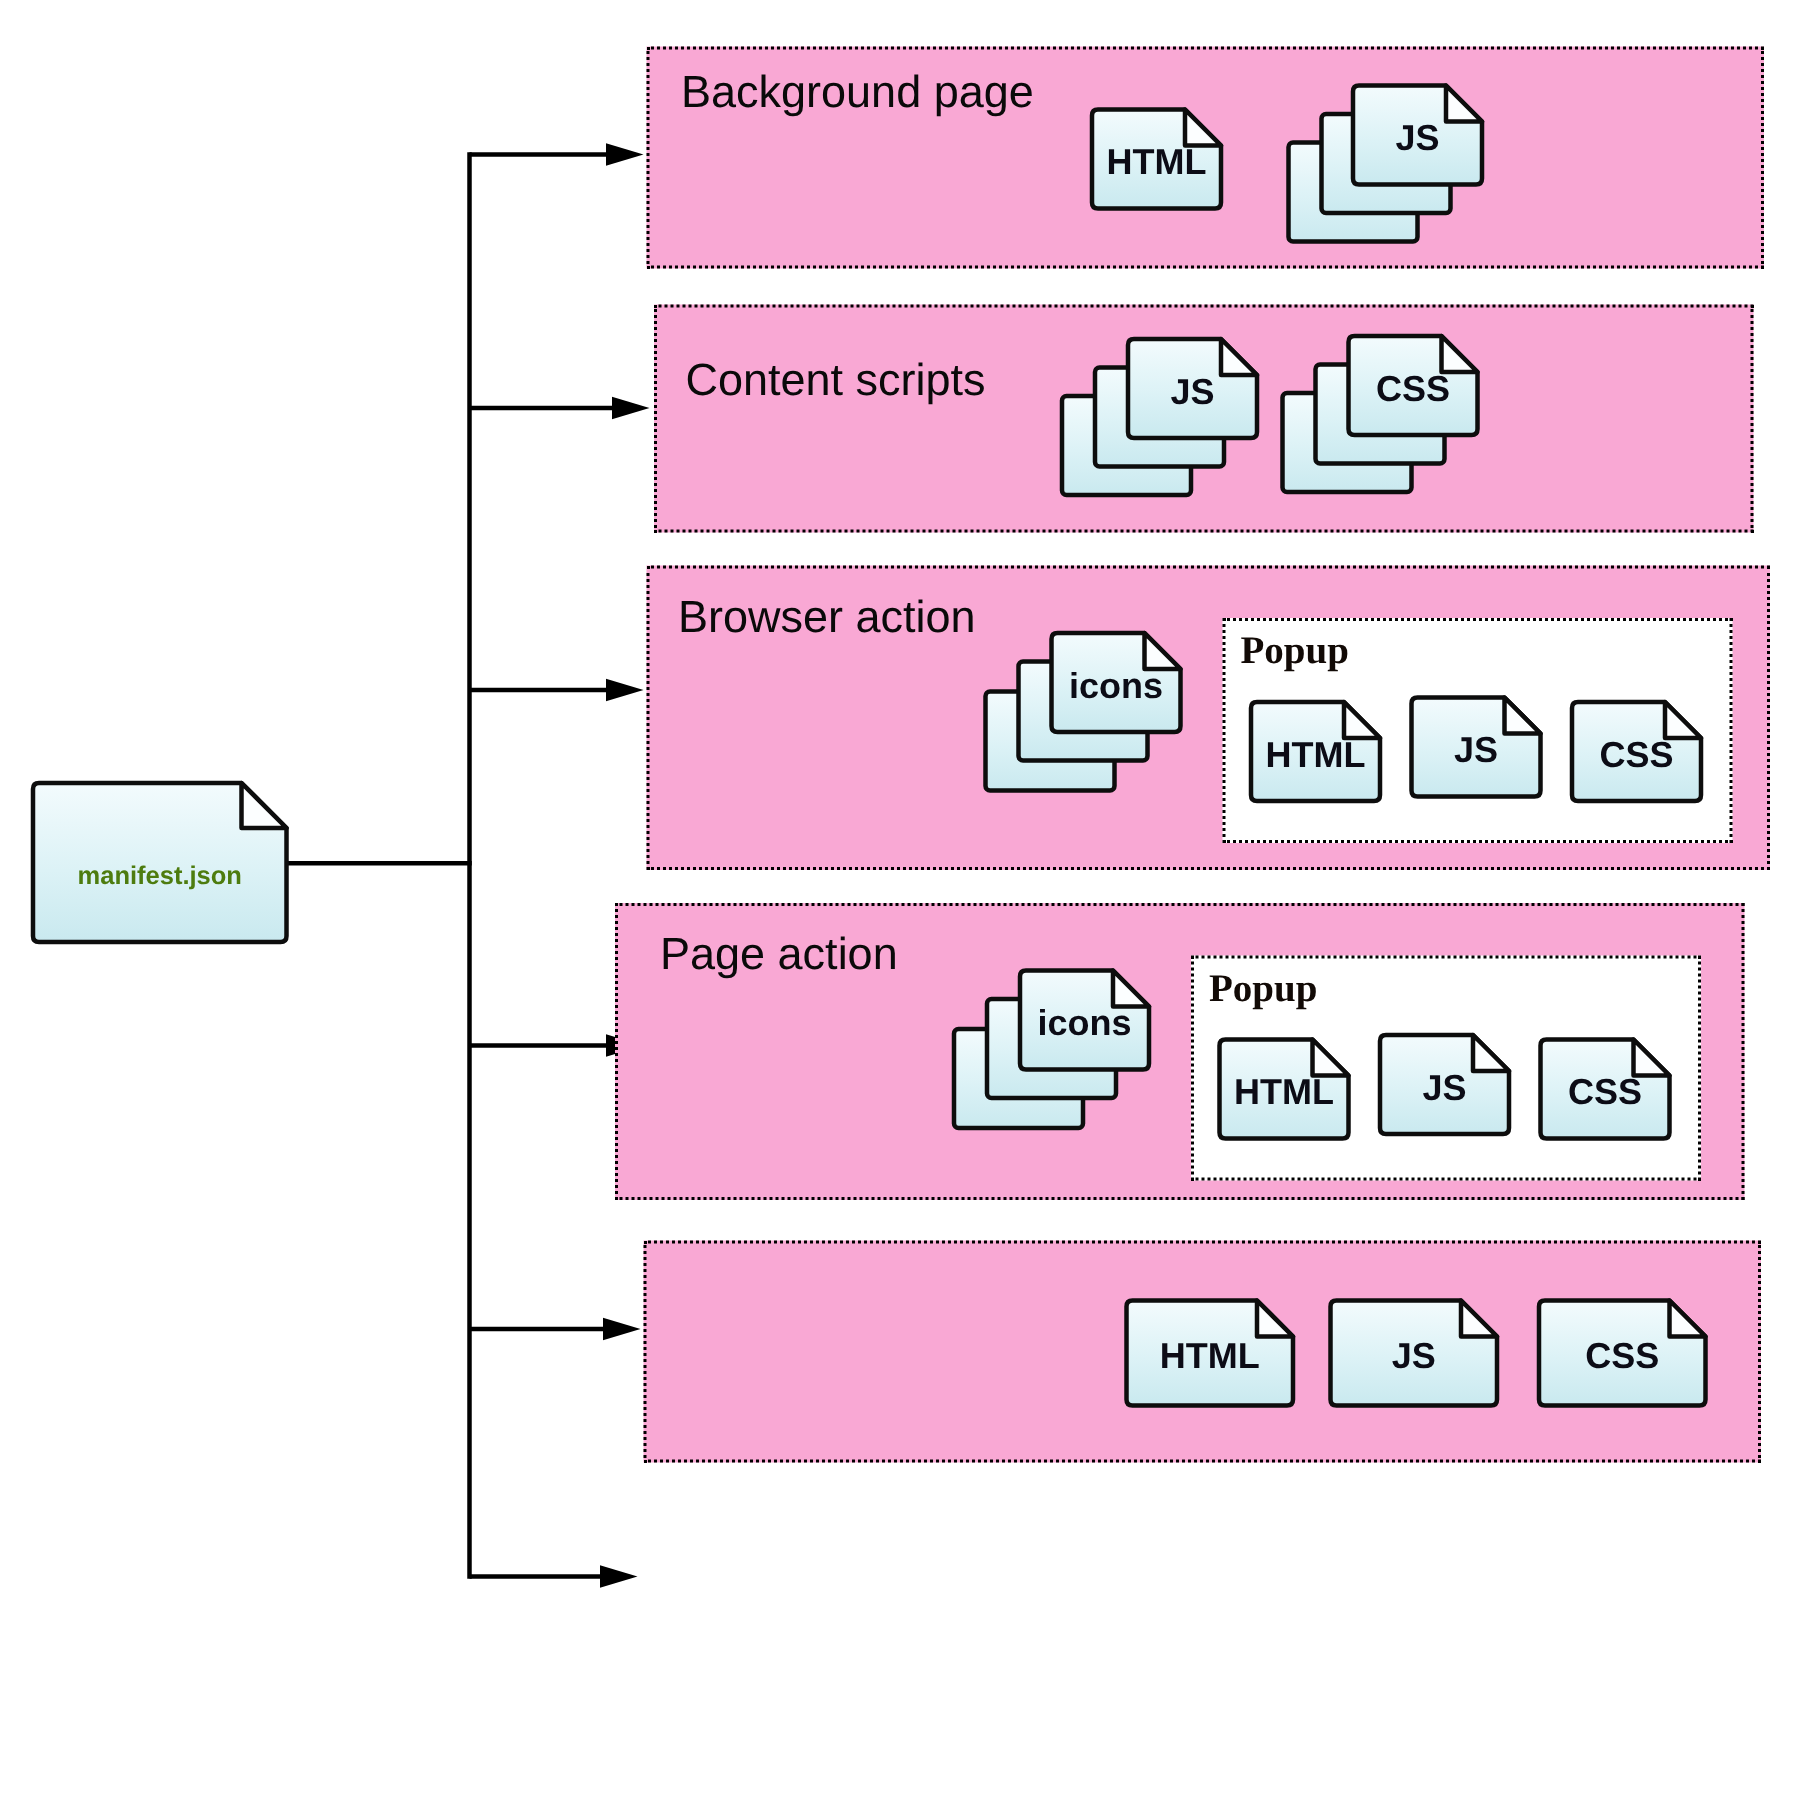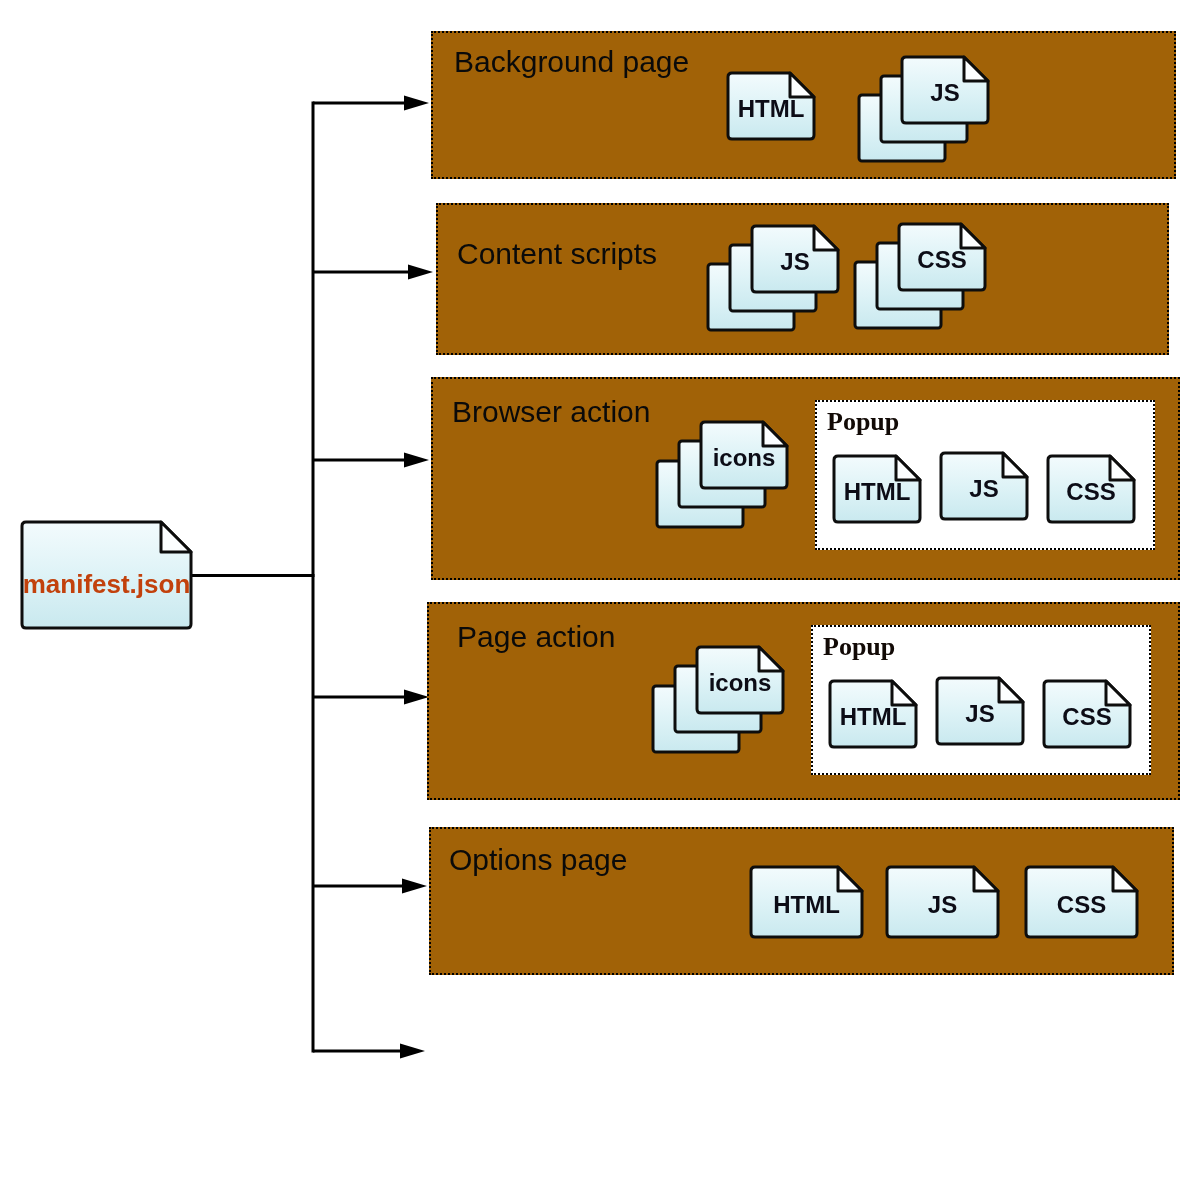--- a/index.html
+++ b/index.html
@@ -6,27 +6,27 @@
   .stage{
     position:relative;width:1200px;height:1200px;background:#ffffff;overflow:hidden;
     font-family:"Liberation Sans",sans-serif;
   }
   .connectors{position:absolute;left:0;top:0;width:1200px;height:1200px;}
   .connectors line{stroke:#000;stroke-width:3;}
   .connectors polygon{fill:#000;}
 
   .section{
     position:absolute;box-sizing:border-box;
-    border:2.5px dotted #000;background:#a16207;
+    border:2.5px dotted #000;background:#f9a8d4;
   }
   .section-label{
     position:absolute;font-size:30px;color:#0a0a0a;white-space:nowrap;
   }
   .popup-box{
-    position:absolute;box-sizing:border-box;border:2.5px dotted #000;background:#ffffff;
+    position:absolute;box-sizing:border-box;border:2.5px dotted #000;background:#ffffff;margin-top:12px;
   }
   .popup-label{
     position:absolute;left:10px;top:5px;
     font-family:"Liberation Serif",serif;font-weight:bold;font-size:26px;color:#120a06;
   }
 
   .doc,.sheet{position:absolute;}
   .doc svg.shape,.sheet svg.shape{position:absolute;left:0;top:0;}
   .shp{fill:url(#docgrad);stroke:#0d0d0d;stroke-width:3;stroke-linejoin:round;}
   .flap{fill:#fcfeff;stroke:#0d0d0d;stroke-width:3;stroke-linejoin:round;}
@@ -35,21 +35,21 @@
     position:absolute;inset:0;display:flex;align-items:center;justify-content:center;
     padding-top:5px;font-weight:bold;font-size:24px;color:#0c0c16;
   }
   .doc-label.dots{font-size:22px;letter-spacing:2px;padding-top:0;color:#16163a;}
 
   .s90{width:90px;height:70px;}
   .s115{width:115px;height:74px;}
   .s116{width:116px;height:70px;}
 
   .manifest{width:173px;height:110px;}
-  .manifest .doc-label{font-size:26px;padding-top:18px;color:#c2410c;}
+  .manifest .doc-label{font-size:17px;padding-top:18px;color:#4d7c0f;}
 </style>
 </head>
 <body>
 
 <div class="stage">
 
   <svg width="0" height="0" style="position:absolute" aria-hidden="true">
     <defs>
       <linearGradient id="docgrad" x1="0" y1="0" x2="0" y2="1">
         <stop offset="0%" stop-color="#f3fbfd"></stop>
@@ -194,21 +194,21 @@
       <div class="doc s90" style="left:229px;top:52px">
           <svg width="90" height="70" viewBox="0 0 90 70" class="shape">
             <path d="M 6 2 L 64 2 L 88 26 L 88 64 Q 88 68 84 68 L 6 68 Q 2 68 2 64 L 2 6 Q 2 2 6 2 Z" class="shp"></path>
             <path d="M 64 2 L 88 26 L 64 26 Z" class="flap"></path>
           </svg>
         <span class="doc-label">CSS</span>
       </div>
     </div>
   </div>
 
-  <div class="section" style="left:427px;top:602px;width:753px;height:198px">
+  <div class="section" style="left:410px;top:602px;width:753px;height:198px">
     <div class="section-label" style="left:28px;top:16px">Page action</div>
     <div class="sheet s90" style="left:222px;top:80px">
         <svg width="90" height="70" viewBox="0 0 90 70" class="shape">
           <rect x="2" y="2" width="86" height="66" rx="3" class="shp"></rect>
         </svg>
       </div>
     <div class="sheet s90" style="left:244px;top:60px">
         <svg width="90" height="70" viewBox="0 0 90 70" class="shape">
           <rect x="2" y="2" width="86" height="66" rx="3" class="shp"></rect>
         </svg>
@@ -240,21 +240,20 @@
           <svg width="90" height="70" viewBox="0 0 90 70" class="shape">
             <path d="M 6 2 L 64 2 L 88 26 L 88 64 Q 88 68 84 68 L 6 68 Q 2 68 2 64 L 2 6 Q 2 2 6 2 Z" class="shp"></path>
             <path d="M 64 2 L 88 26 L 64 26 Z" class="flap"></path>
           </svg>
         <span class="doc-label">CSS</span>
       </div>
     </div>
   </div>
 
   <div class="section" style="left:429px;top:827px;width:745px;height:148px">
-    <div class="section-label" style="left:18px;top:14px">Options page</div>
     <div class="doc s115" style="left:318px;top:36px">
         <svg width="115" height="74" viewBox="0 0 115 74" class="shape">
           <path d="M 6 2 L 89 2 L 113 26 L 113 68 Q 113 72 109 72 L 6 72 Q 2 72 2 68 L 2 6 Q 2 2 6 2 Z" class="shp"></path>
           <path d="M 89 2 L 113 26 L 89 26 Z" class="flap"></path>
         </svg>
       <span class="doc-label">HTML</span>
     </div>
     <div class="doc s115" style="left:454px;top:36px">
         <svg width="115" height="74" viewBox="0 0 115 74" class="shape">
           <path d="M 6 2 L 89 2 L 113 26 L 113 68 Q 113 72 109 72 L 6 72 Q 2 72 2 68 L 2 6 Q 2 2 6 2 Z" class="shp"></path>

